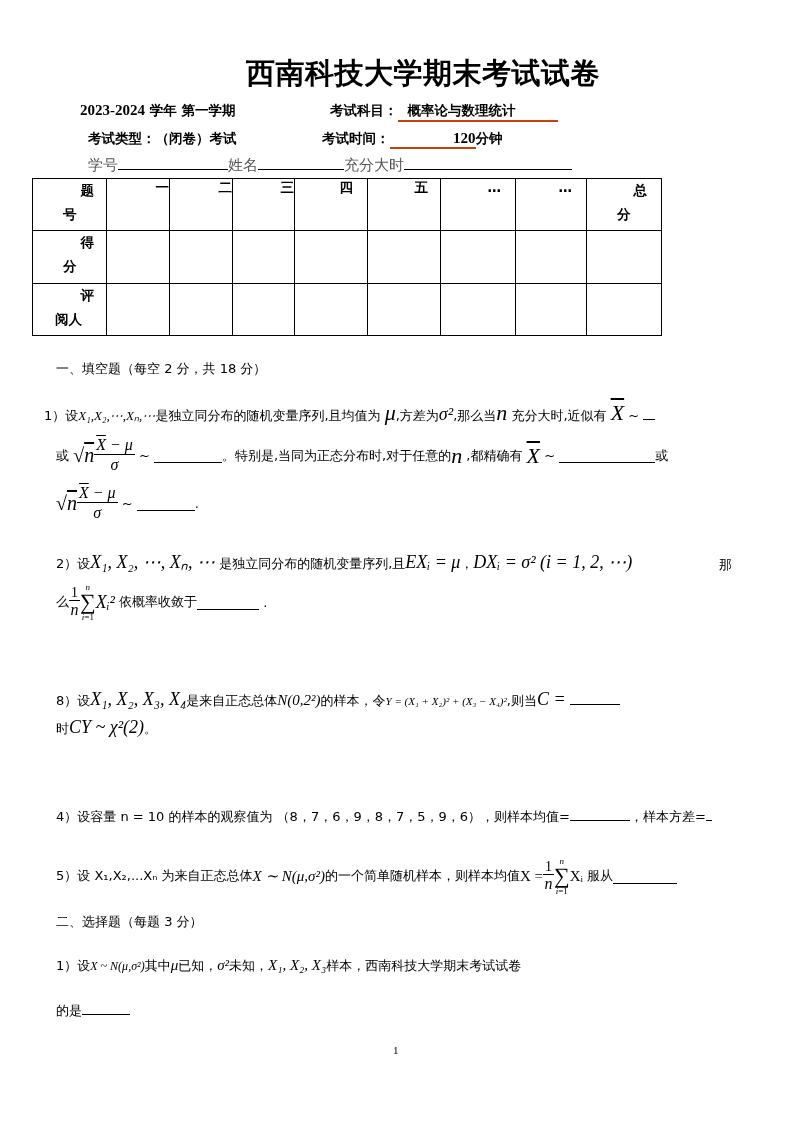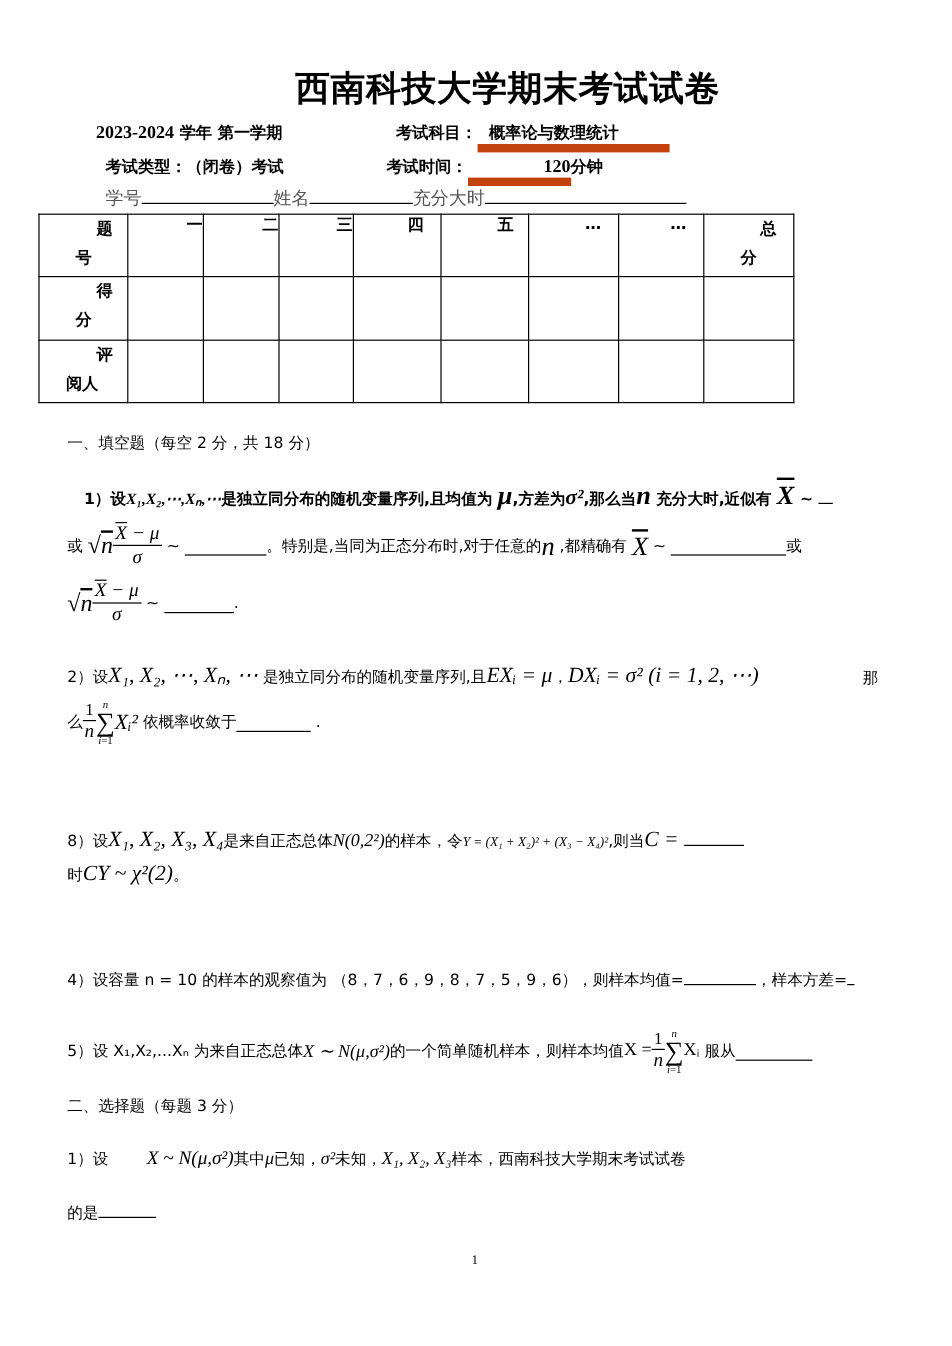--- a/index.html
+++ b/index.html
@@ -1,21 +1,21 @@
 <!DOCTYPE html>
 <html><head>
   <meta charset="utf-8">
   <style>
     html, body { margin: 0; padding: 0; background: #ffffff; }
     body { width: 793px; height: 1122px; position: relative; overflow: hidden; color: #000; font-family: "DejaVu Sans", sans-serif; }
     .abs { position: absolute; white-space: nowrap; }
     .title { left: 246px; top: 54px; font-size: 29px; font-weight: bold; letter-spacing: 0.5px; font-family: "DejaVu Sans", sans-serif; }
     .hdr { font-size: 13.5px; font-weight: bold; font-family: "DejaVu Serif", serif; }
     .hdr .num { font-family: "Liberation Serif", serif; font-size: 15px; }
-    .uline { display: inline-block; border-bottom: 7px solid #c2410c; text-align: center; }
+    .uline { display: inline-block; border-bottom: 2px solid #c2410c; text-align: center; }
     .gray { color: #555; font-size: 15px; font-family: "DejaVu Sans", sans-serif; font-weight: normal; }
     .blank { display: inline-block; border-bottom: 1px solid #000; height: 14px; vertical-align: baseline; }
 
     table.score { position: absolute; left: 32px; top: 178px; border-collapse: collapse; }
     table.score td { border: 1.5px solid #000; padding: 0; vertical-align: top; font-size: 13.5px; font-weight: bold; }
     .colhdr { text-align: right; padding: 4px 10px 0 0; }
     .colhdr.dots { padding-right: 14px; }
 
     .body-txt { font-size: 13px; font-family: "DejaVu Sans", sans-serif; }
     .m { font-family: "Liberation Serif", serif; font-style: italic; }
@@ -106,21 +106,21 @@
     <td></td>
     <td></td>
     <td></td>
     <td></td>
   </tr>
 </tbody>
   </table>
 
 <div class="abs body-txt" style="left:56px; top:360px;">一、填空题（每空 2 分，共 18 分）</div>
 
-<div class="abs body-txt" style="left:70px; top:400px;font-weight:bold;">
+<div class="abs body-txt" style="left:44px; top:400px;">
   <span>1）设</span><span class="m" style="font-size:13px;">X₁,X₂,⋯,Xₙ,⋯</span><span>是独立同分布的随机变量序列,且均值为</span> <span class="m big">μ</span><span>,方差为</span><span class="m mid">σ²</span><span>,那么当</span><span class="m big">n</span><span> 充分大时,近似有</span> <span class="m big ovl">X</span><span> ~</span> <span class="blank" style="width:12px;"></span>
 </div>
 
 <div class="abs body-txt" style="left:56px; top:436px;">
   <span style="vertical-align:middle;">或</span>
   <span class="sqrt" style="vertical-align:middle;">√<span class="m" style="text-decoration:overline;">n</span></span><span class="frac"><span class="num"><span class="ovl">X</span> − μ</span><span class="den">σ</span></span>
   <span style="vertical-align:middle;">~</span>
   <span class="blank" style="width:68px; vertical-align:middle;"></span><span style="vertical-align:middle;">。特别是,当同为正态分布时,对于任意的</span><span class="m big" style="vertical-align:middle;">n</span><span style="vertical-align:middle;"> ,都精确有</span> <span class="m big ovl" style="vertical-align:middle;">X</span><span style="vertical-align:middle;"> ~</span>
   <span class="blank" style="width:96px; vertical-align:middle;"></span><span style="vertical-align:middle;">或</span>
 </div>
@@ -151,19 +151,19 @@
   <span>4）设容量 n = 10  的样本的观察值为 （8，7，6，9，8，7，5，9，6），则样本均值=</span><span class="blank" style="width:60px;"></span><span>，样本方差=</span><span class="blank" style="width:6px;"></span>
 </div>
 
 <div class="abs body-txt" style="left:56px; top:856px;">
   <span style="vertical-align:middle;">5）设 X₁,X₂,...Xₙ 为来自正态总体</span><span class="m" style="font-size:15px; vertical-align:middle;">X ∼ N(μ,σ²)</span><span style="vertical-align:middle;">的一个简单随机样本，则样本均值</span><span class="mu" style="font-size:15px; vertical-align:middle;">X =</span><span class="frac" style="font-style:normal;"><span class="num" style="font-size:14px;line-height:15px;">1</span><span class="den m" style="font-size:16px;line-height:18px;">n</span></span><span style="display:inline-block; vertical-align:middle; text-align:center; font-family:'Liberation Serif',serif; line-height:10px;"><span style="display:block;font-size:9px;font-style:italic;">n</span><span style="display:block;font-size:22px;line-height:20px;">∑</span><span style="display:block;font-size:9px;"><i>i</i>=1</span></span><span class="mu" style="font-size:15px; vertical-align:middle;">Xᵢ</span><span style="vertical-align:middle;"> 服从</span><span class="blank" style="width:64px; vertical-align:middle;"></span>
 </div>
 
 <div class="abs body-txt" style="left:56px; top:913px;">二、选择题（每题 3 分）</div>
 
 <div class="abs body-txt" style="left:56px; top:957px;">
-  <span>1）设</span><span class="m" style="font-size:16px;margin-left:32px;">X ~ N(μ,σ²)</span><span>其中</span><span class="m" style="font-size:15px;">μ</span><span>已知，</span><span class="m" style="font-size:15px;">σ²</span><span>未知，</span><span class="m" style="font-size:15px;">X₁, X₂, X₃</span><span>样本，西南科技大学期末考试试卷</span>
+  <span>1）设</span><span class="m" style="font-size:12px;">X ~ N(μ,σ²)</span><span>其中</span><span class="m" style="font-size:15px;">μ</span><span>已知，</span><span class="m" style="font-size:15px;">σ²</span><span>未知，</span><span class="m" style="font-size:15px;">X₁, X₂, X₃</span><span>样本，西南科技大学期末考试试卷</span>
 </div>
 <div class="abs body-txt" style="left:56px; top:1000px;">
   <span>的是</span><span class="blank" style="width:48px;"></span>
 </div>
 
 <div class="abs pageno">1</div>
 
 </body></html>

